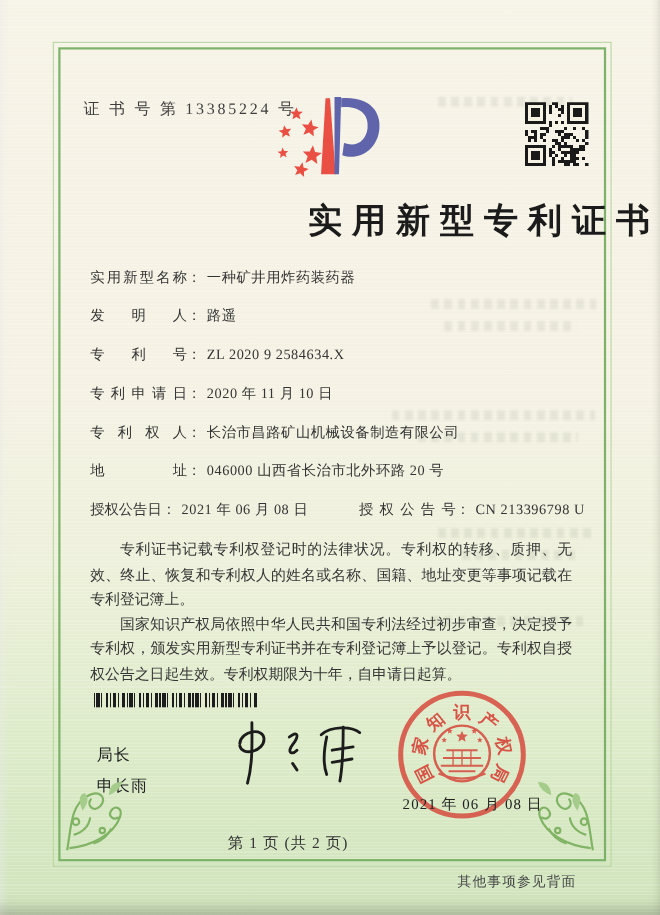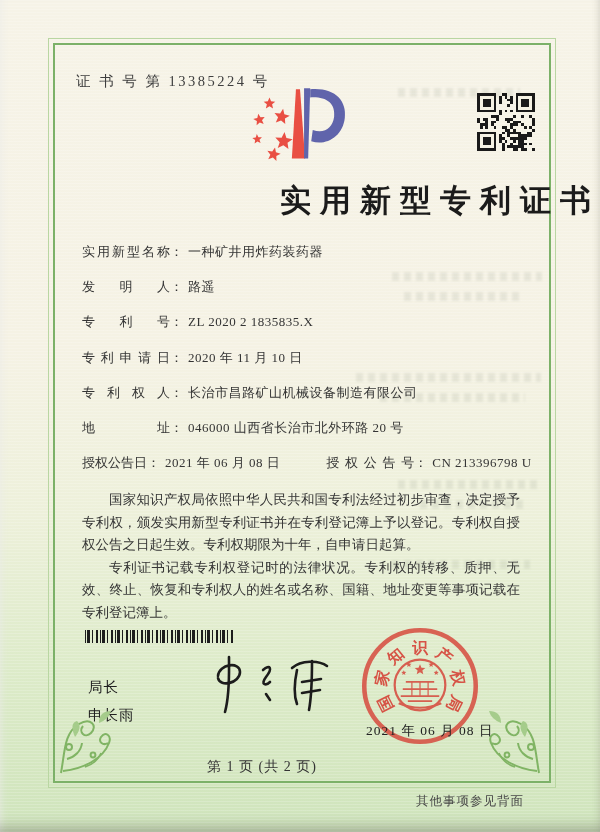--- a/index.html
+++ b/index.html
@@ -10,21 +10,21 @@
       linear-gradient(180deg,#f6f3e7 0%, #f5f2e4 42%, #edf0da 62%, #ddebc9 80%, #d3e6bf 94%, #cfe4bc 100%);
     font-family:"Liberation Serif","DejaVu Serif",serif; color:#333;
   }
   .page::after {
     content:""; position:absolute; inset:0; pointer-events:none;
     box-shadow: inset 0 -12px 14px -7px rgba(85,85,75,.38), inset 8px 0 10px -8px rgba(255,255,255,.85), inset -6px 0 8px -7px rgba(120,120,110,.25);
   }
   .frame { position:absolute; left:53px; top:43px; width:494px; height:736px; border:2px solid #7cb168; }
   .frame::before { content:""; position:absolute; inset:-7px; border:1px solid #b9d6a2; }
 
-  .cert-no { position:absolute; left:76px; top:72px; font-size:14.5px; letter-spacing:2.5px; color:#3e3e3e; }
+  .cert-no { position:absolute; left:76px; top:90px; font-size:14.5px; letter-spacing:2.5px; color:#3e3e3e; }
 
   .logo { position:absolute; left:243px; top:83px; width:112px; height:94px; }
   .qr { position:absolute; left:477px; top:93px; width:58px; height:58px; }
 
   .title { position:absolute; left:0; right:0; top:180px; text-align:right; font-size:31px; font-weight:700; letter-spacing:9px; text-indent:9px; color:#1b1b1b; }
 
   .fields { position:absolute; left:82px; top:243px; width:445px; }
   .row { display:flex; align-items:baseline; height:35.2px; font-size:13px; color:#343434; }
   .flabel { display:inline-block; width:88px; text-align:justify; text-align-last:justify; -moz-text-align-last:justify; white-space:nowrap; }
   .colon { margin-right:5px; }
@@ -214,21 +214,21 @@
         <span class="fvalue">一种矿井用炸药装药器</span>
     </div>
     <div class="row">
       <span class="flabel">发明人</span>
         <span class="colon">：</span>
         <span class="fvalue">路遥</span>
     </div>
     <div class="row">
       <span class="flabel">专利号</span>
         <span class="colon">：</span>
-        <span class="fvalue">ZL 2020 2 1835835.X</span>
+        <span class="fvalue">ZL 2020 9 2584634.X</span>
     </div>
     <div class="row">
       <span class="flabel">专利申请日</span>
         <span class="colon">：</span>
         <span class="fvalue">2020 年 11 月 10 日</span>
     </div>
     <div class="row">
       <span class="flabel">专利权人</span>
         <span class="colon">：</span>
         <span class="fvalue">长治市昌路矿山机械设备制造有限公司</span>
@@ -244,22 +244,22 @@
         <span class="fvalue">2021 年 06 月 08 日</span>
       <span class="group2">
         <span class="flabel">授权公告号</span>
           <span class="colon">：</span>
           <span class="fvalue">CN 213396798 U</span>
       </span>
     </div>
   </div>
 
   <div class="paragraphs">
+    <p>专利证书记载专利权登记时的法律状况。专利权的转移、质押、无效、终止、恢复和专利权人的姓名或名称、国籍、地址变更等事项记载在专利登记簿上。</p>
     <p>国家知识产权局依照中华人民共和国专利法经过初步审查，决定授予专利权，颁发实用新型专利证书并在专利登记簿上予以登记。专利权自授权公告之日起生效。专利权期限为十年，自申请日起算。</p>
-    <p>专利证书记载专利权登记时的法律状况。专利权的转移、质押、无效、终止、恢复和专利权人的姓名或名称、国籍、地址变更等事项记载在专利登记簿上。</p>
   </div>
 
   <div class="barcode"></div>
 
   <div class="seal">
     <svg id="seal-svg" viewBox="0 0 148 148" width="150" height="150">
       <circle cx="74" cy="74" r="55" fill="none" stroke="#d6483c" stroke-width="4.5" opacity=".9"></circle>
       <g id="seal-emblem" stroke="#d6483c" fill="none" stroke-width="1.8" opacity=".92">
         <circle cx="74" cy="73" r="25" stroke-width="2.2"></circle>
         <path d="M60 70 H88 M57 77 H91 M55 84 H93 M62 89 H86"></path>

